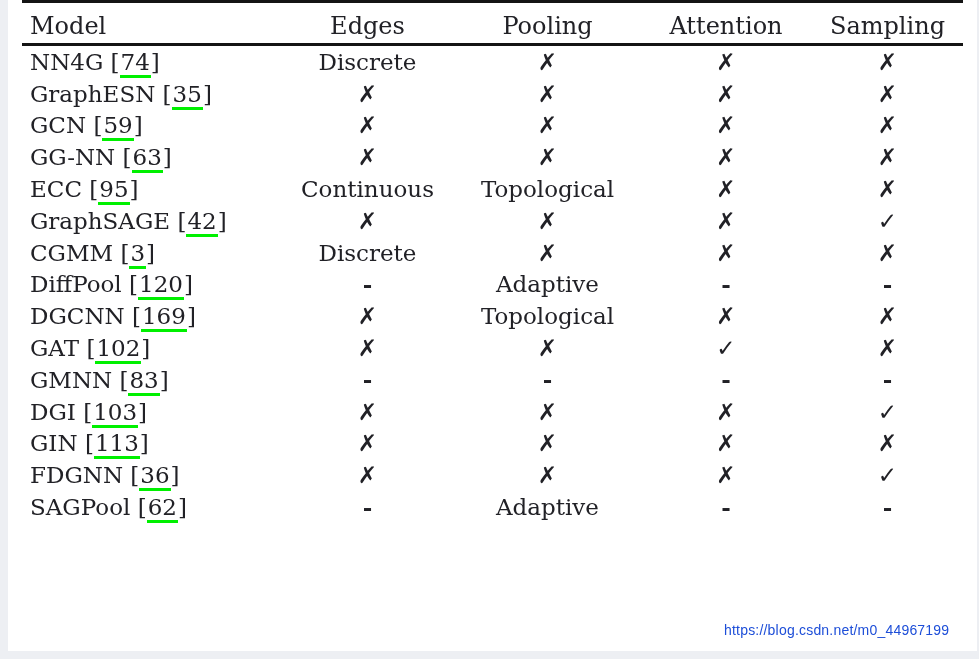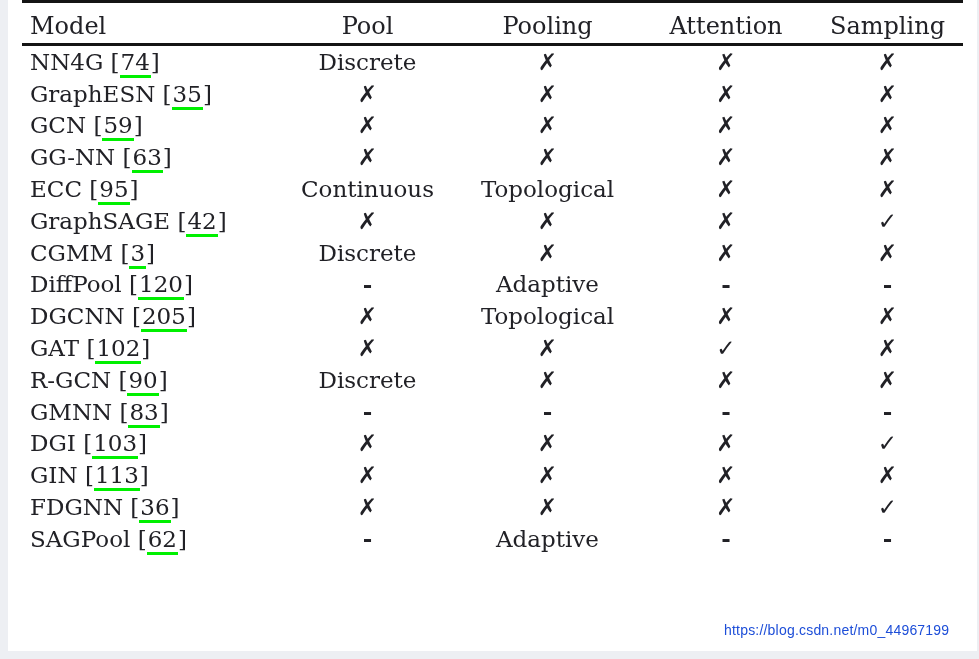--- a/index.html
+++ b/index.html
@@ -64,21 +64,21 @@
     <colgroup>
       <col style="width:258px">
       <col style="width:175px">
       <col style="width:185px">
       <col style="width:172px">
       <col style="width:151px">
     </colgroup>
     <thead>
       <tr>
         <th class="model-col">Model</th>
-        <th>Pool</th>
+        <th>Edges</th>
         <th>Pooling</th>
         <th>Attention</th>
         <th>Sampling</th>
       </tr>
     </thead>
     <tbody>
         <tr>
           <td class="model"><span>NN4G</span> [<span class="ref">74</span>]</td>
           <td>Discrete</td>
           <td class="x">✗</td>
@@ -128,38 +128,31 @@
           <td class="x">✗</td>
         </tr>
         <tr>
           <td class="model"><span>DiffPool</span> [<span class="ref">120</span>]</td>
           <td class="d">-</td>
           <td>Adaptive</td>
           <td class="d">-</td>
           <td class="d">-</td>
         </tr>
         <tr>
-          <td class="model"><span>DGCNN</span> [<span class="ref">205</span>]</td>
+          <td class="model"><span>DGCNN</span> [<span class="ref">169</span>]</td>
           <td class="x">✗</td>
           <td>Topological</td>
           <td class="x">✗</td>
           <td class="x">✗</td>
         </tr>
         <tr>
           <td class="model"><span>GAT</span> [<span class="ref">102</span>]</td>
           <td class="x">✗</td>
           <td class="x">✗</td>
           <td class="c">✓</td>
-          <td class="x">✗</td>
-        </tr>
-        <tr>
-          <td class="model"><span>R-GCN</span> [<span class="ref">90</span>]</td>
-          <td>Discrete</td>
-          <td class="x">✗</td>
-          <td class="x">✗</td>
           <td class="x">✗</td>
         </tr>
         <tr>
           <td class="model"><span>GMNN</span> [<span class="ref">83</span>]</td>
           <td class="d">-</td>
           <td class="d">-</td>
           <td class="d">-</td>
           <td class="d">-</td>
         </tr>
         <tr>

